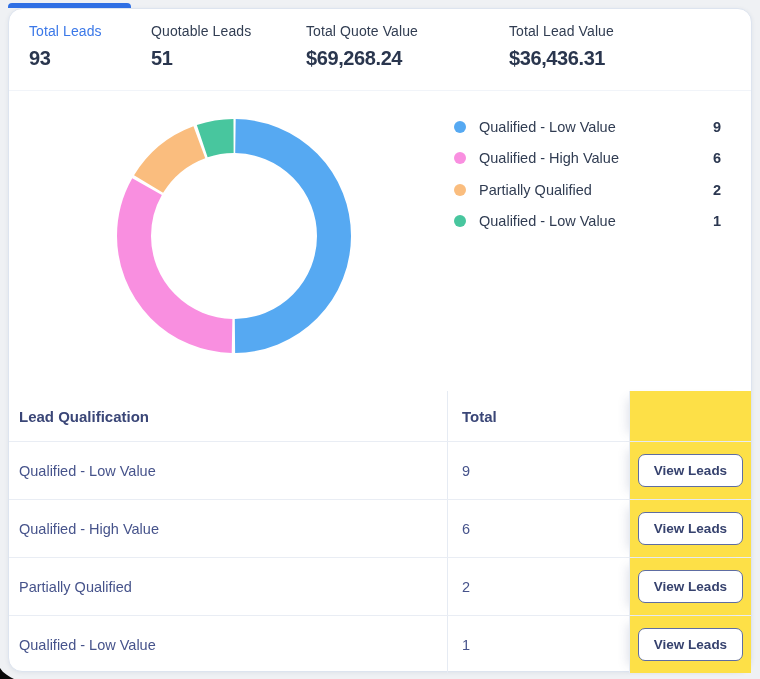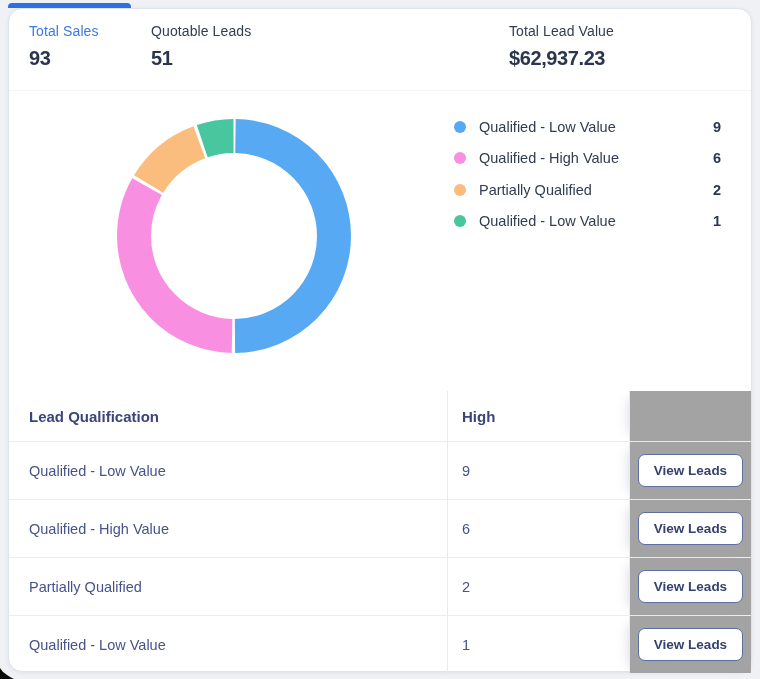--- a/index.html
+++ b/index.html
@@ -51,26 +51,26 @@
   .legend { position: absolute; left: 445px; top: 102px; width: 267px; }
   .legend-item { display: flex; align-items: center; height: 31.5px; cursor: default; }
   .legend-dot { width: 12px; height: 12px; border-radius: 50%; flex: 0 0 12px; }
   .legend-label { margin-left: 13px; font-size: 14.5px; color: #303C52; }
   .legend-value { margin-left: auto; font-size: 14.5px; font-weight: 700; color: #2B3750; }
   
   .lead-table { position: absolute; left: 0; top: 382px; width: 742px; }
   .t-row { display: grid; grid-template-columns: 438px 182px 122px; }
   .t-row.header { height: 50px; }
   .t-row.body { height: 58px; border-top: 1px solid #E9EDF4; }
-  .t-cell { display: flex; align-items: center; padding-left: 20px; }
+  .t-cell { display: flex; align-items: center; padding-left: 10px; }
   .t-cell.c2 { border-left: 1px solid #E6EBF3; padding-left: 14px; }
   .t-cell.c3 {
     border-left: 1px solid #E6EBF3;
     justify-content: center; padding-left: 0;
-    background: #a3a3a3;
+    background: #fde047;
     box-shadow: -9px 0 10px -8px rgba(60,80,130,0.18);
   }
   .t-row.header .t-cell { font-size: 15px; font-weight: 600; color: #3A4677; }
   .t-row.body .t-cell { font-size: 14.5px; color: #46538B; }
   .view-leads-btn {
     background: #FFFFFF;
     border: 1.5px solid #5E6DA2;
     border-radius: 7px;
     color: #36426E;
     font-family: "Liberation Sans", sans-serif;
@@ -89,30 +89,34 @@
 </style>
 </head>
 <body>
 
 <div class="tab-indicator" style="background: rgb(47, 111, 228);"></div>
 
 <div class="card">
 
   <div class="stats-row">
     <div class="stat stat-1 active">
-      <div class="stat-label">Total Sales</div>
+      <div class="stat-label">Total Leads</div>
       <div class="stat-value">93</div>
     </div>
     <div class="stat stat-2">
       <div class="stat-label">Quotable Leads</div>
       <div class="stat-value">51</div>
     </div>
+    <div class="stat stat-3">
+      <div class="stat-label">Total Quote Value</div>
+      <div class="stat-value">$69,268.24</div>
+    </div>
     <div class="stat stat-4">
       <div class="stat-label">Total Lead Value</div>
-      <div class="stat-value">$62,937.23</div>
+      <div class="stat-value">$36,436.31</div>
     </div>
   </div>
 
   <div class="donut-wrap">
     <svg id="donut-svg" width="240" height="240" viewBox="0 0 240 240">
         <circle cx="120" cy="120" r="100" fill="none" stroke="#56A9F2" stroke-width="34" stroke-dasharray="311.1592653589793 317.1592653589793" stroke-dashoffset="-1.5" transform="rotate(-90 120 120)"></circle>
         <circle cx="120" cy="120" r="100" fill="none" stroke="#F98FE0" stroke-width="34" stroke-dasharray="206.43951023931953 421.8790204786391" stroke-dashoffset="-315.6592653589793" transform="rotate(-90 120 120)"></circle>
         <circle cx="120" cy="120" r="100" fill="none" stroke="#FABD7E" stroke-width="34" stroke-dasharray="66.81317007977319 561.5053606381855" stroke-dashoffset="-525.0987755982989" transform="rotate(-90 120 120)"></circle>
         <circle cx="120" cy="120" r="100" fill="none" stroke="#48C69E" stroke-width="34" stroke-dasharray="31.906585039886593 596.411945678072" stroke-dashoffset="-594.911945678072" transform="rotate(-90 120 120)"></circle>
       </svg>
@@ -137,21 +141,21 @@
     <div class="legend-item">
       <span class="legend-dot" style="background: rgb(72, 198, 158);"></span>
       <span class="legend-label">Qualified - Low Value</span>
       <span class="legend-value">1</span>
     </div>
   </div>
 
   <div class="lead-table">
     <div class="t-row header">
       <div class="t-cell c1">Lead Qualification</div>
-      <div class="t-cell c2">High</div>
+      <div class="t-cell c2">Total</div>
       <div class="t-cell c3"></div>
     </div>
 
     <div class="t-row body">
       <div class="t-cell c1">Qualified - Low Value</div>
       <div class="t-cell c2">9</div>
       <div class="t-cell c3">
         <button class="view-leads-btn">View Leads</button>
       </div>
     </div>

